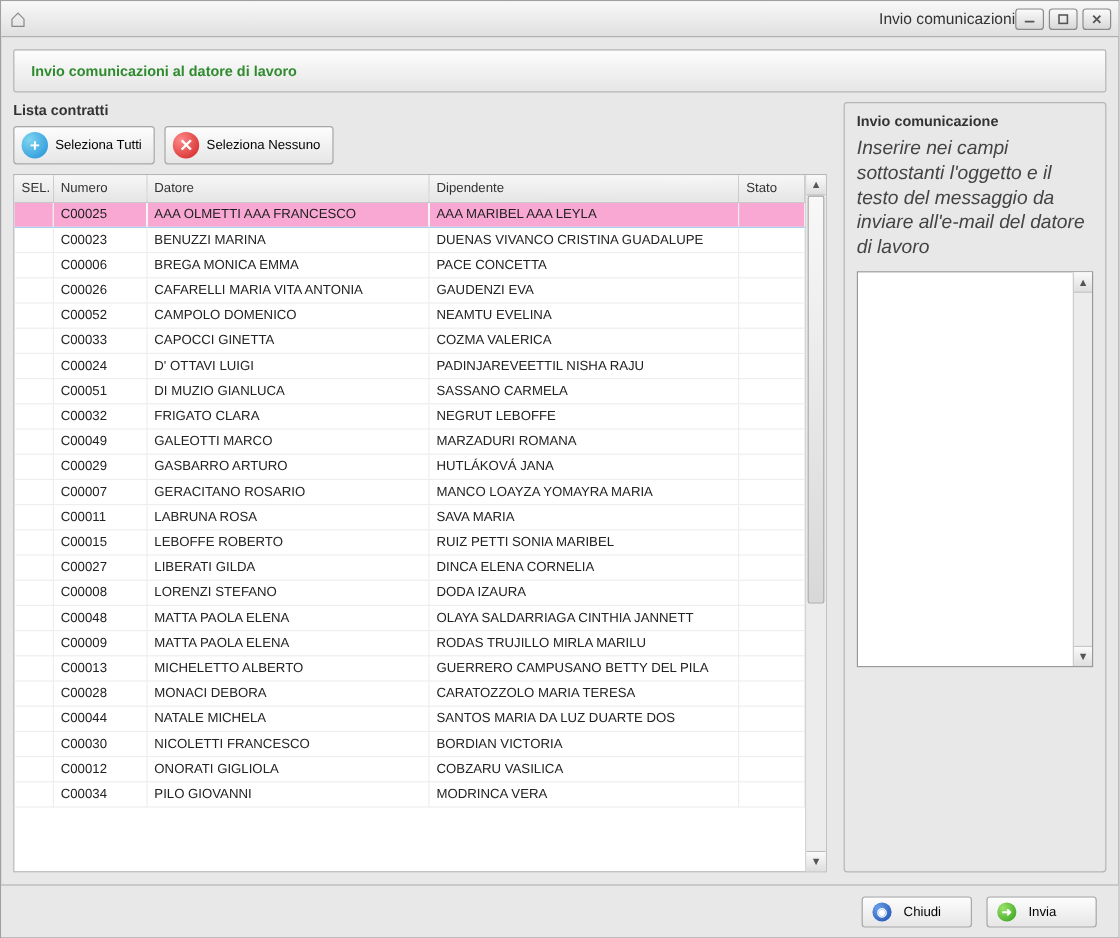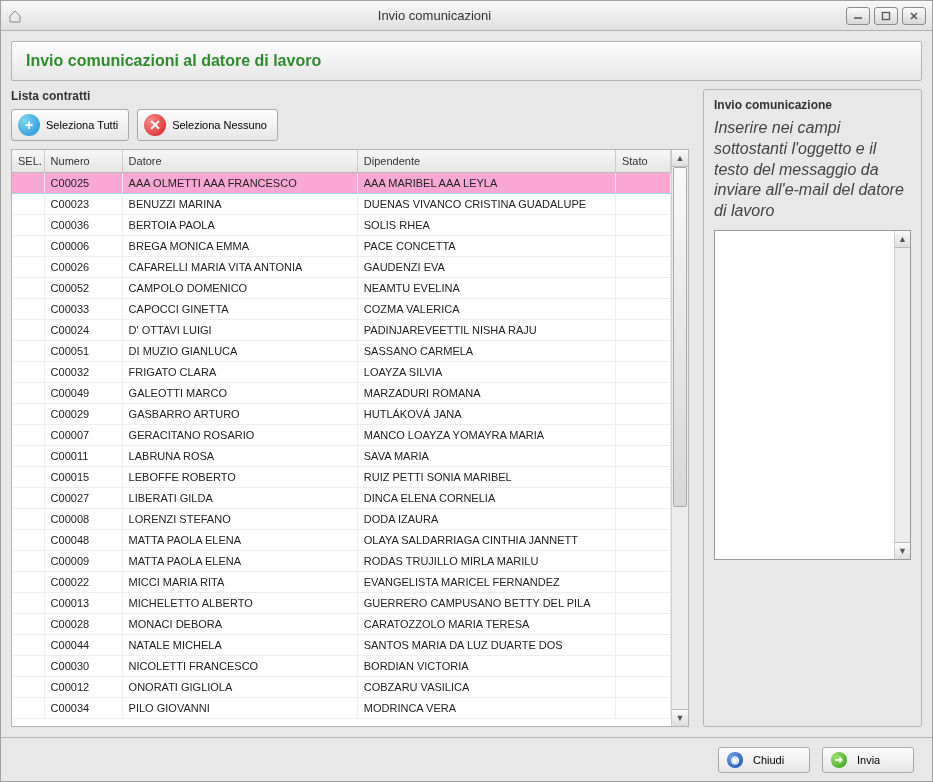--- a/index.html
+++ b/index.html
@@ -1,24 +1,24 @@
 <!DOCTYPE html>
 <html><head>
 <meta charset="utf-8">
 <style>
   * { box-sizing: border-box; margin: 0; padding: 0; font-family: Tahoma, Arial, sans-serif; font-size: 11px; }
   body { background: #dcdcdc; width: 933px; height: 782px; overflow: hidden; }
   .window { width: 933px; height: 782px; background: #e8e8e8; border: 1px solid #a0a0a0; display: flex; flex-direction: column; }
   .titlebar { height: 30px; background: linear-gradient(#f8f8f8,#e0e0e0); border-bottom: 1px solid #b0b0b0; display: flex; align-items: center; padding: 0 6px; }
   .title-icon { width: 16px; height: 16px; display:flex; align-items:center; justify-content:center; }
-  .title-text { flex:1; text-align:center; font-size:13px; color:#333; }
+  .title-text { flex:1; text-align:right; font-size:13px; color:#333; }
   .win-controls { display:flex; gap:4px; }
   .win-btn { width:24px; height:18px; border:1px solid #8a8a8a; border-radius:3px; background:linear-gradient(#fafafa,#d8d8d8); display:flex; align-items:center; justify-content:center; cursor:pointer; color:#555; font-size:10px; }
   .content { flex:1; padding:10px; display:flex; flex-direction:column; gap:8px; }
-  .header-band { background:linear-gradient(#fdfdfd,#e6e6e6); border:1px solid #b5b5b5; padding:10px 14px; color:#2e8b2e; font-weight:bold; font-size:16px; border-radius:2px; }
+  .header-band { background:linear-gradient(#fdfdfd,#e6e6e6); border:1px solid #b5b5b5; padding:10px 14px; color:#2e8b2e; font-weight:bold; font-size:12px; border-radius:2px; }
   .panels { flex:1; display:flex; gap:14px; min-height:0; }
   .panel-left { width:678px; display:flex; flex-direction:column; min-height:0; }
   .panel-right { flex:1; display:flex; flex-direction:column; border:1px solid #b5b5b5; padding:8px 10px 18px 10px; background:#e8e8e8; border-radius:3px; }
   .section-title { font-weight:bold; font-size:12px; color:#333; margin-bottom:6px; }
   .instructions { font-style:italic; color:#444; font-size:16px; margin-bottom:8px; line-height:1.3; }
   .toolbar { display:flex; gap:8px; margin-bottom:8px; }
   .tool-btn { display:flex; align-items:center; gap:6px; background:linear-gradient(#fdfdfd,#e6e6e6); border:1px solid #a8a8a8; border-radius:3px; padding:4px 10px 4px 6px; cursor:pointer; height:32px; }
   .tool-btn .icon { width:22px; height:22px; border-radius:50%; display:flex; align-items:center; justify-content:center; color:#fff; font-size:14px; font-weight:bold; }
   .icon-blue { background:radial-gradient(circle at 30% 30%, #7fd4f0, #1e90d8); }
   .icon-red { background:radial-gradient(circle at 30% 30%, #f88, #d02020); }
@@ -121,27 +121,20 @@
                   </tr>
                   <tr>
                     <td class="col-sel"></td>
                     <td class="col-num">C00023</td>
                     <td class="col-dat">BENUZZI MARINA</td>
                     <td class="col-dip">DUENAS VIVANCO CRISTINA GUADALUPE</td>
                     <td class="col-stato"></td>
                   </tr>
                   <tr>
                     <td class="col-sel"></td>
-                    <td class="col-num">C00036</td>
-                    <td class="col-dat">BERTOIA PAOLA</td>
-                    <td class="col-dip">SOLIS RHEA</td>
-                    <td class="col-stato"></td>
-                  </tr>
-                  <tr>
-                    <td class="col-sel"></td>
                     <td class="col-num">C00006</td>
                     <td class="col-dat">BREGA MONICA EMMA</td>
                     <td class="col-dip">PACE CONCETTA</td>
                     <td class="col-stato"></td>
                   </tr>
                   <tr>
                     <td class="col-sel"></td>
                     <td class="col-num">C00026</td>
                     <td class="col-dat">CAFARELLI MARIA VITA ANTONIA</td>
                     <td class="col-dip">GAUDENZI EVA</td>
@@ -172,21 +165,21 @@
                     <td class="col-sel"></td>
                     <td class="col-num">C00051</td>
                     <td class="col-dat">DI MUZIO GIANLUCA</td>
                     <td class="col-dip">SASSANO CARMELA</td>
                     <td class="col-stato"></td>
                   </tr>
                   <tr>
                     <td class="col-sel"></td>
                     <td class="col-num">C00032</td>
                     <td class="col-dat">FRIGATO  CLARA</td>
-                    <td class="col-dip">LOAYZA SILVIA</td>
+                    <td class="col-dip">NEGRUT LEBOFFE</td>
                     <td class="col-stato"></td>
                   </tr>
                   <tr>
                     <td class="col-sel"></td>
                     <td class="col-num">C00049</td>
                     <td class="col-dat">GALEOTTI MARCO</td>
                     <td class="col-dip">MARZADURI ROMANA</td>
                     <td class="col-stato"></td>
                   </tr>
                   <tr>
@@ -236,27 +229,20 @@
                     <td class="col-num">C00048</td>
                     <td class="col-dat">MATTA PAOLA ELENA</td>
                     <td class="col-dip">OLAYA SALDARRIAGA CINTHIA JANNETT</td>
                     <td class="col-stato"></td>
                   </tr>
                   <tr>
                     <td class="col-sel"></td>
                     <td class="col-num">C00009</td>
                     <td class="col-dat">MATTA PAOLA ELENA</td>
                     <td class="col-dip">RODAS TRUJILLO MIRLA MARILU</td>
-                    <td class="col-stato"></td>
-                  </tr>
-                  <tr>
-                    <td class="col-sel"></td>
-                    <td class="col-num">C00022</td>
-                    <td class="col-dat">MICCI MARIA RITA</td>
-                    <td class="col-dip">EVANGELISTA MARICEL FERNANDEZ</td>
                     <td class="col-stato"></td>
                   </tr>
                   <tr>
                     <td class="col-sel"></td>
                     <td class="col-num">C00013</td>
                     <td class="col-dat">MICHELETTO ALBERTO</td>
                     <td class="col-dip">GUERRERO CAMPUSANO BETTY DEL PILA</td>
                     <td class="col-stato"></td>
                   </tr>
                   <tr>

